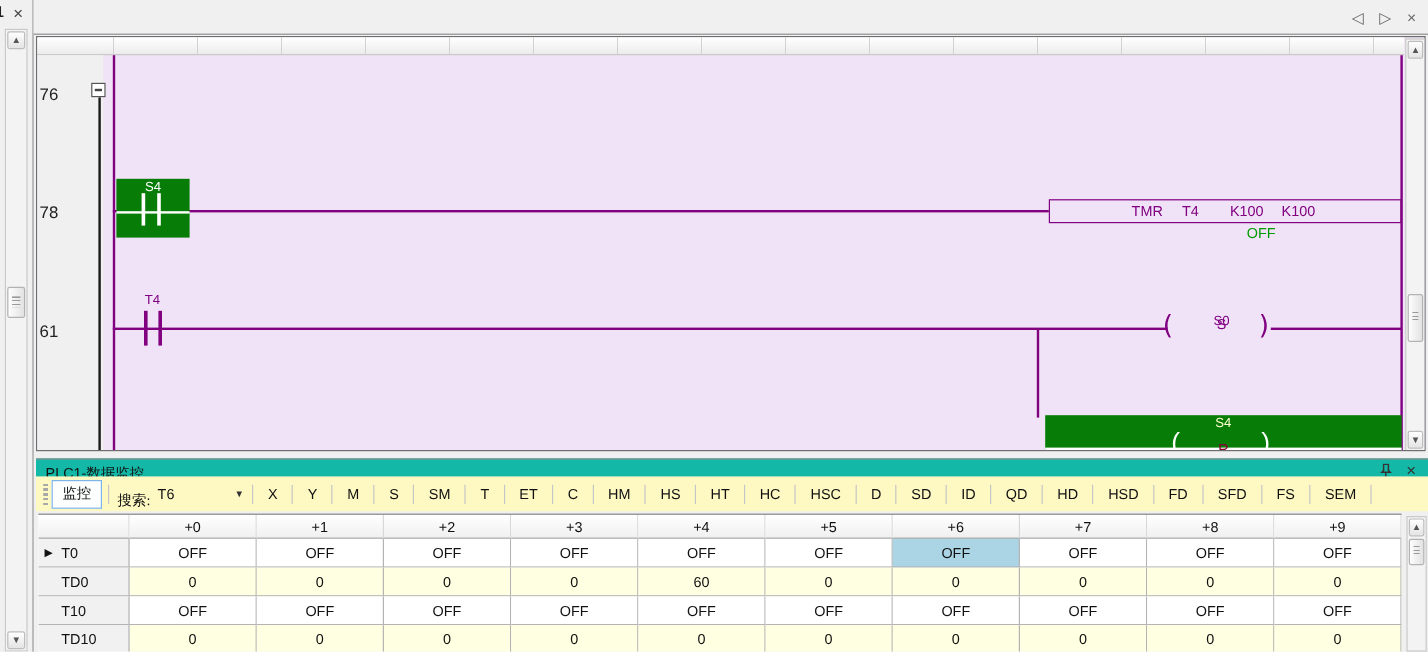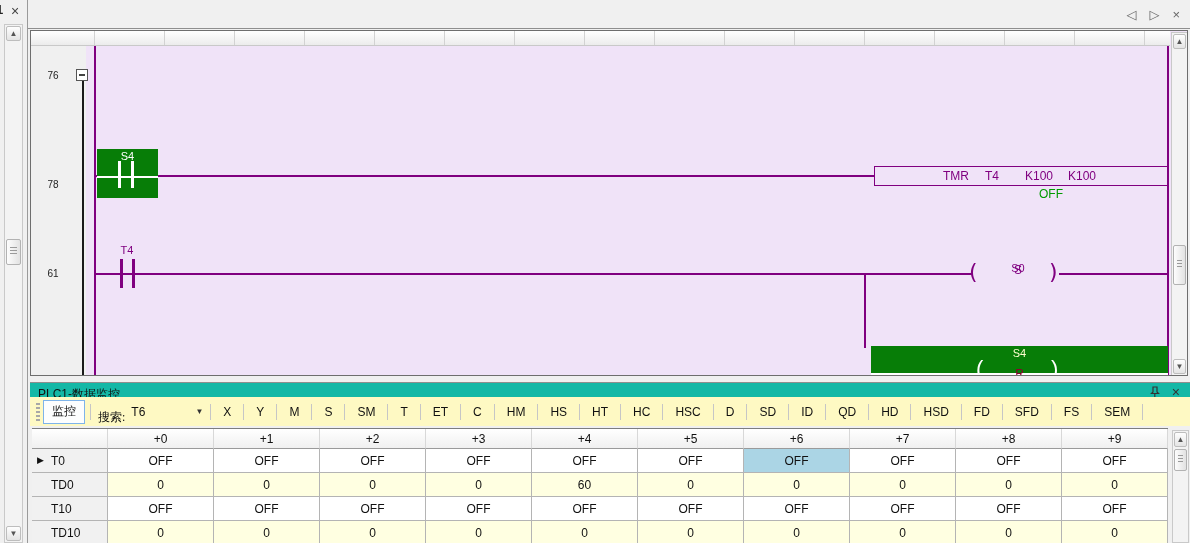--- a/index.html
+++ b/index.html
@@ -34,21 +34,21 @@
   #tab-nav span { cursor:default; }
 
   
   #ladder { left:30px; top:30px; width:1158px; height:346px; border:1px solid #6e6e6e; background:#f0e3f8; overflow:hidden; }
   #ladder-header { left:0; top:0; width:1139px; height:15px; background:linear-gradient(#ffffff,#ececec); border-bottom:1px solid #c9c9c9; }
   #ladder-header .cols { position:absolute; left:63px; top:0; right:0; height:14px;
         background:repeating-linear-gradient(to right,#d2d2d2 0 1px,transparent 1px 70px); }
   #gutter { left:0; top:15px; width:55px; height:331px; background:#f0f0f0; }
   .treeline { left:51px; top:50px; width:2px; height:296px; background:#1a1a1a; }
   .rail { width:2px; top:15px; height:331px; background:#800080; }
-  .rung-num { left:2px; width:40px; text-align:center; font-size:10px; color:#222; }
+  .rung-num { left:2px; width:40px; text-align:left; font-size:14px; color:#222; }
   #expander { left:45px; top:38px; width:12px; height:12px; background:#fff; border:1px solid #555; display:flex; align-items:center; justify-content:center; }
   #expander .minus { width:6px; height:2px; background:#444; }
 
   .hline { height:2px; background:#800080; }
   .vline { width:2px; background:#800080; }
   .p-text { color:#800080; font-size:11px; }
 
   .green-box { background:#077d07; }
   #stl-box { left:66px; top:21px; width:62px; height:47px; display:flex; align-items:center; justify-content:center;
              color:#fff; font-size:12px; }
@@ -129,21 +129,21 @@
   <div id="gutter" class="abs"></div>
   <div class="abs treeline"></div>
 
   <div class="abs rail" style="left:63px;"></div>
   <div class="abs rail" style="left:1136px;"></div>
 
   <div class="abs rung-num" style="top:39px;">76</div>
   <div id="expander" class="abs">
       <div class="minus"></div>
     </div>
-  <div class="abs rung-num" style="top:148px;">78</div>
+  <div class="abs rung-num" style="top:138px;">78</div>
   <div class="abs rung-num" style="top:237px;">61</div>
 
 
   <div class="abs hline" style="left:63px; top:144px; width:780px;"></div>
   <div class="abs green-box" style="left:66px; top:118px; width:61px; height:49px;">
     <div class="abs contact-label">S4</div>
     <div class="abs c-hline"></div>
     <div class="abs c-bar" style="left:21px;"></div>
     <div class="abs c-bar" style="left:34px;"></div>
   </div>

